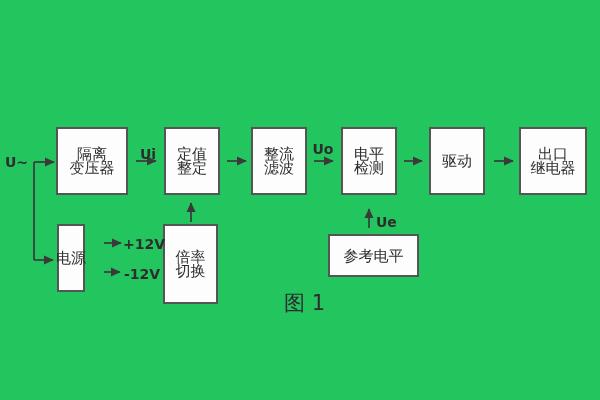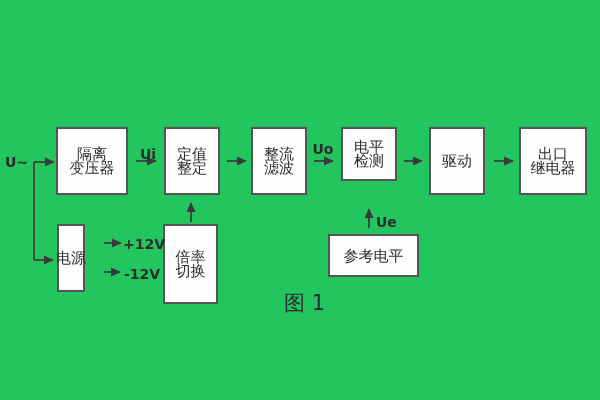--- a/index.html
+++ b/index.html
@@ -22,21 +22,21 @@
     color:#2d2d2d;
     font-size:15px;
     text-align:center;
   }
   .blk .ln{display:block;line-height:14px;white-space:nowrap;}
   .blk .ln + .ln{}
   
   #b-isolation{left:56px;top:127px;width:72px;height:68px;}
   #b-setting{left:164px;top:127px;width:56px;height:68px;text-align:center;}
   #b-rectifier{left:251px;top:127px;width:56px;height:68px;}
-  #b-level{left:341px;top:127px;width:56px;height:54px;text-align:center;}
+  #b-level{left:341px;top:127px;width:56px;height:68px;text-align:center;}
   #b-drive{left:429px;top:127px;width:56px;height:68px;}
   #b-relay{left:519px;top:127px;width:68px;height:68px;}
   
   #b-power{left:57px;top:224px;width:28px;height:68px;}
   #b-ratio{left:163px;top:224px;width:55px;height:80px;}
   #b-reference{left:328px;top:234px;width:91px;height:43px;}
 
   .lbl{
     position:absolute;
     color:#2d2d2d;

